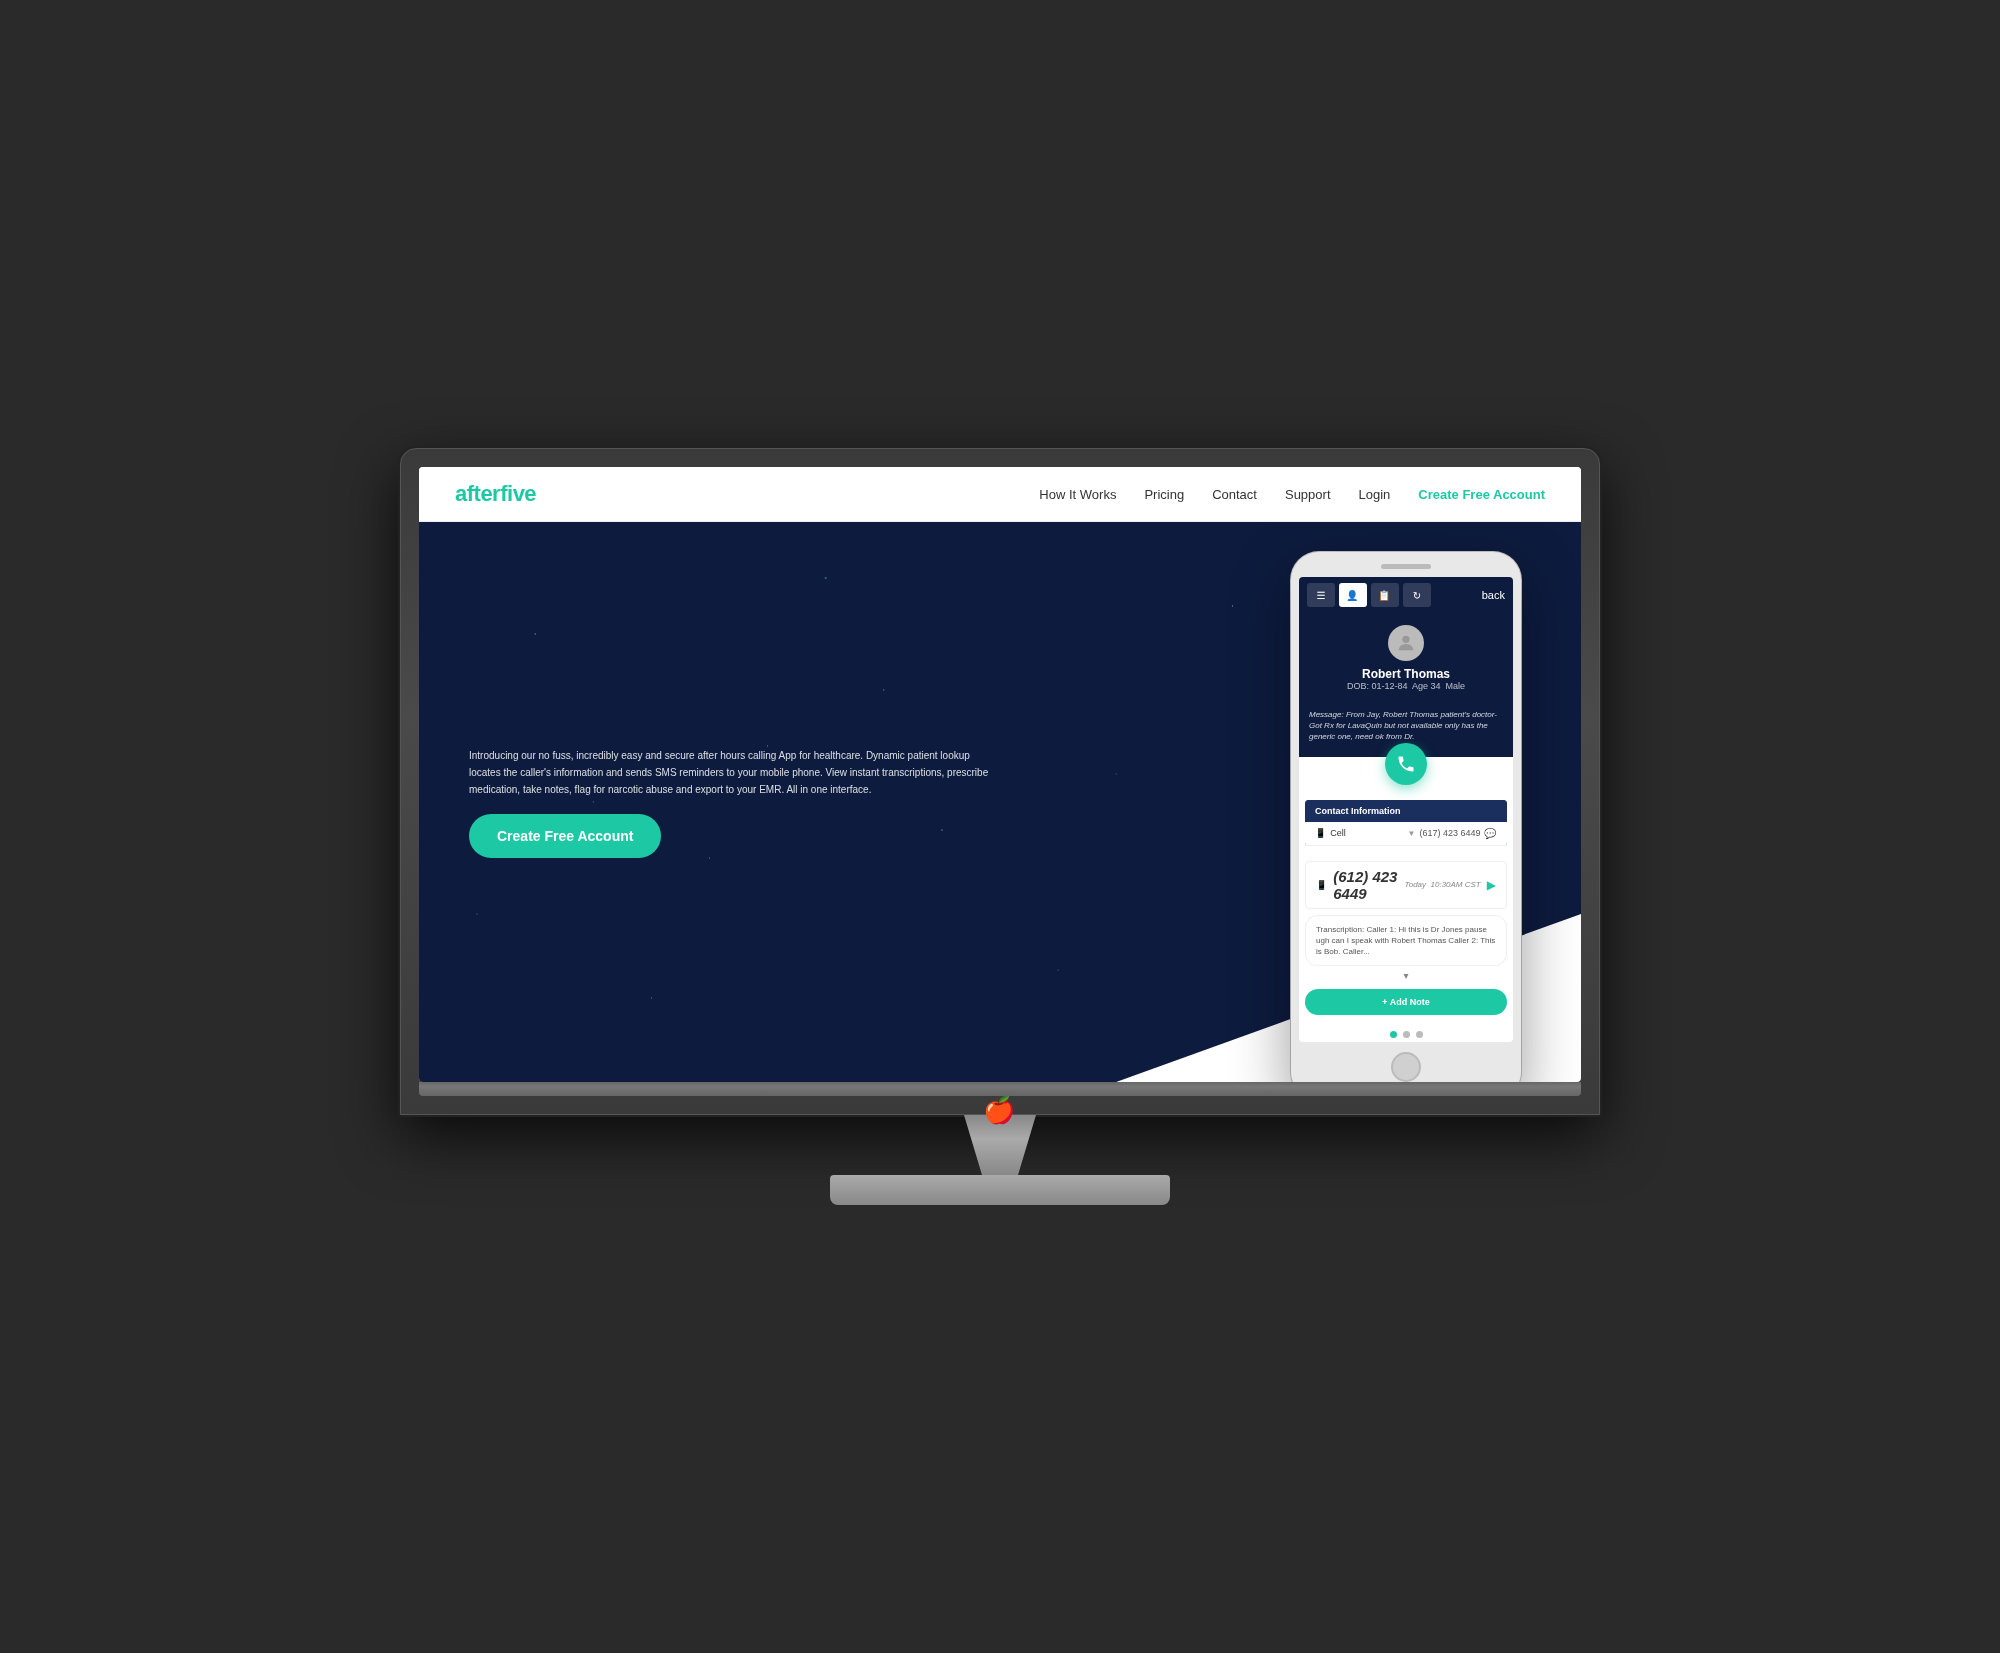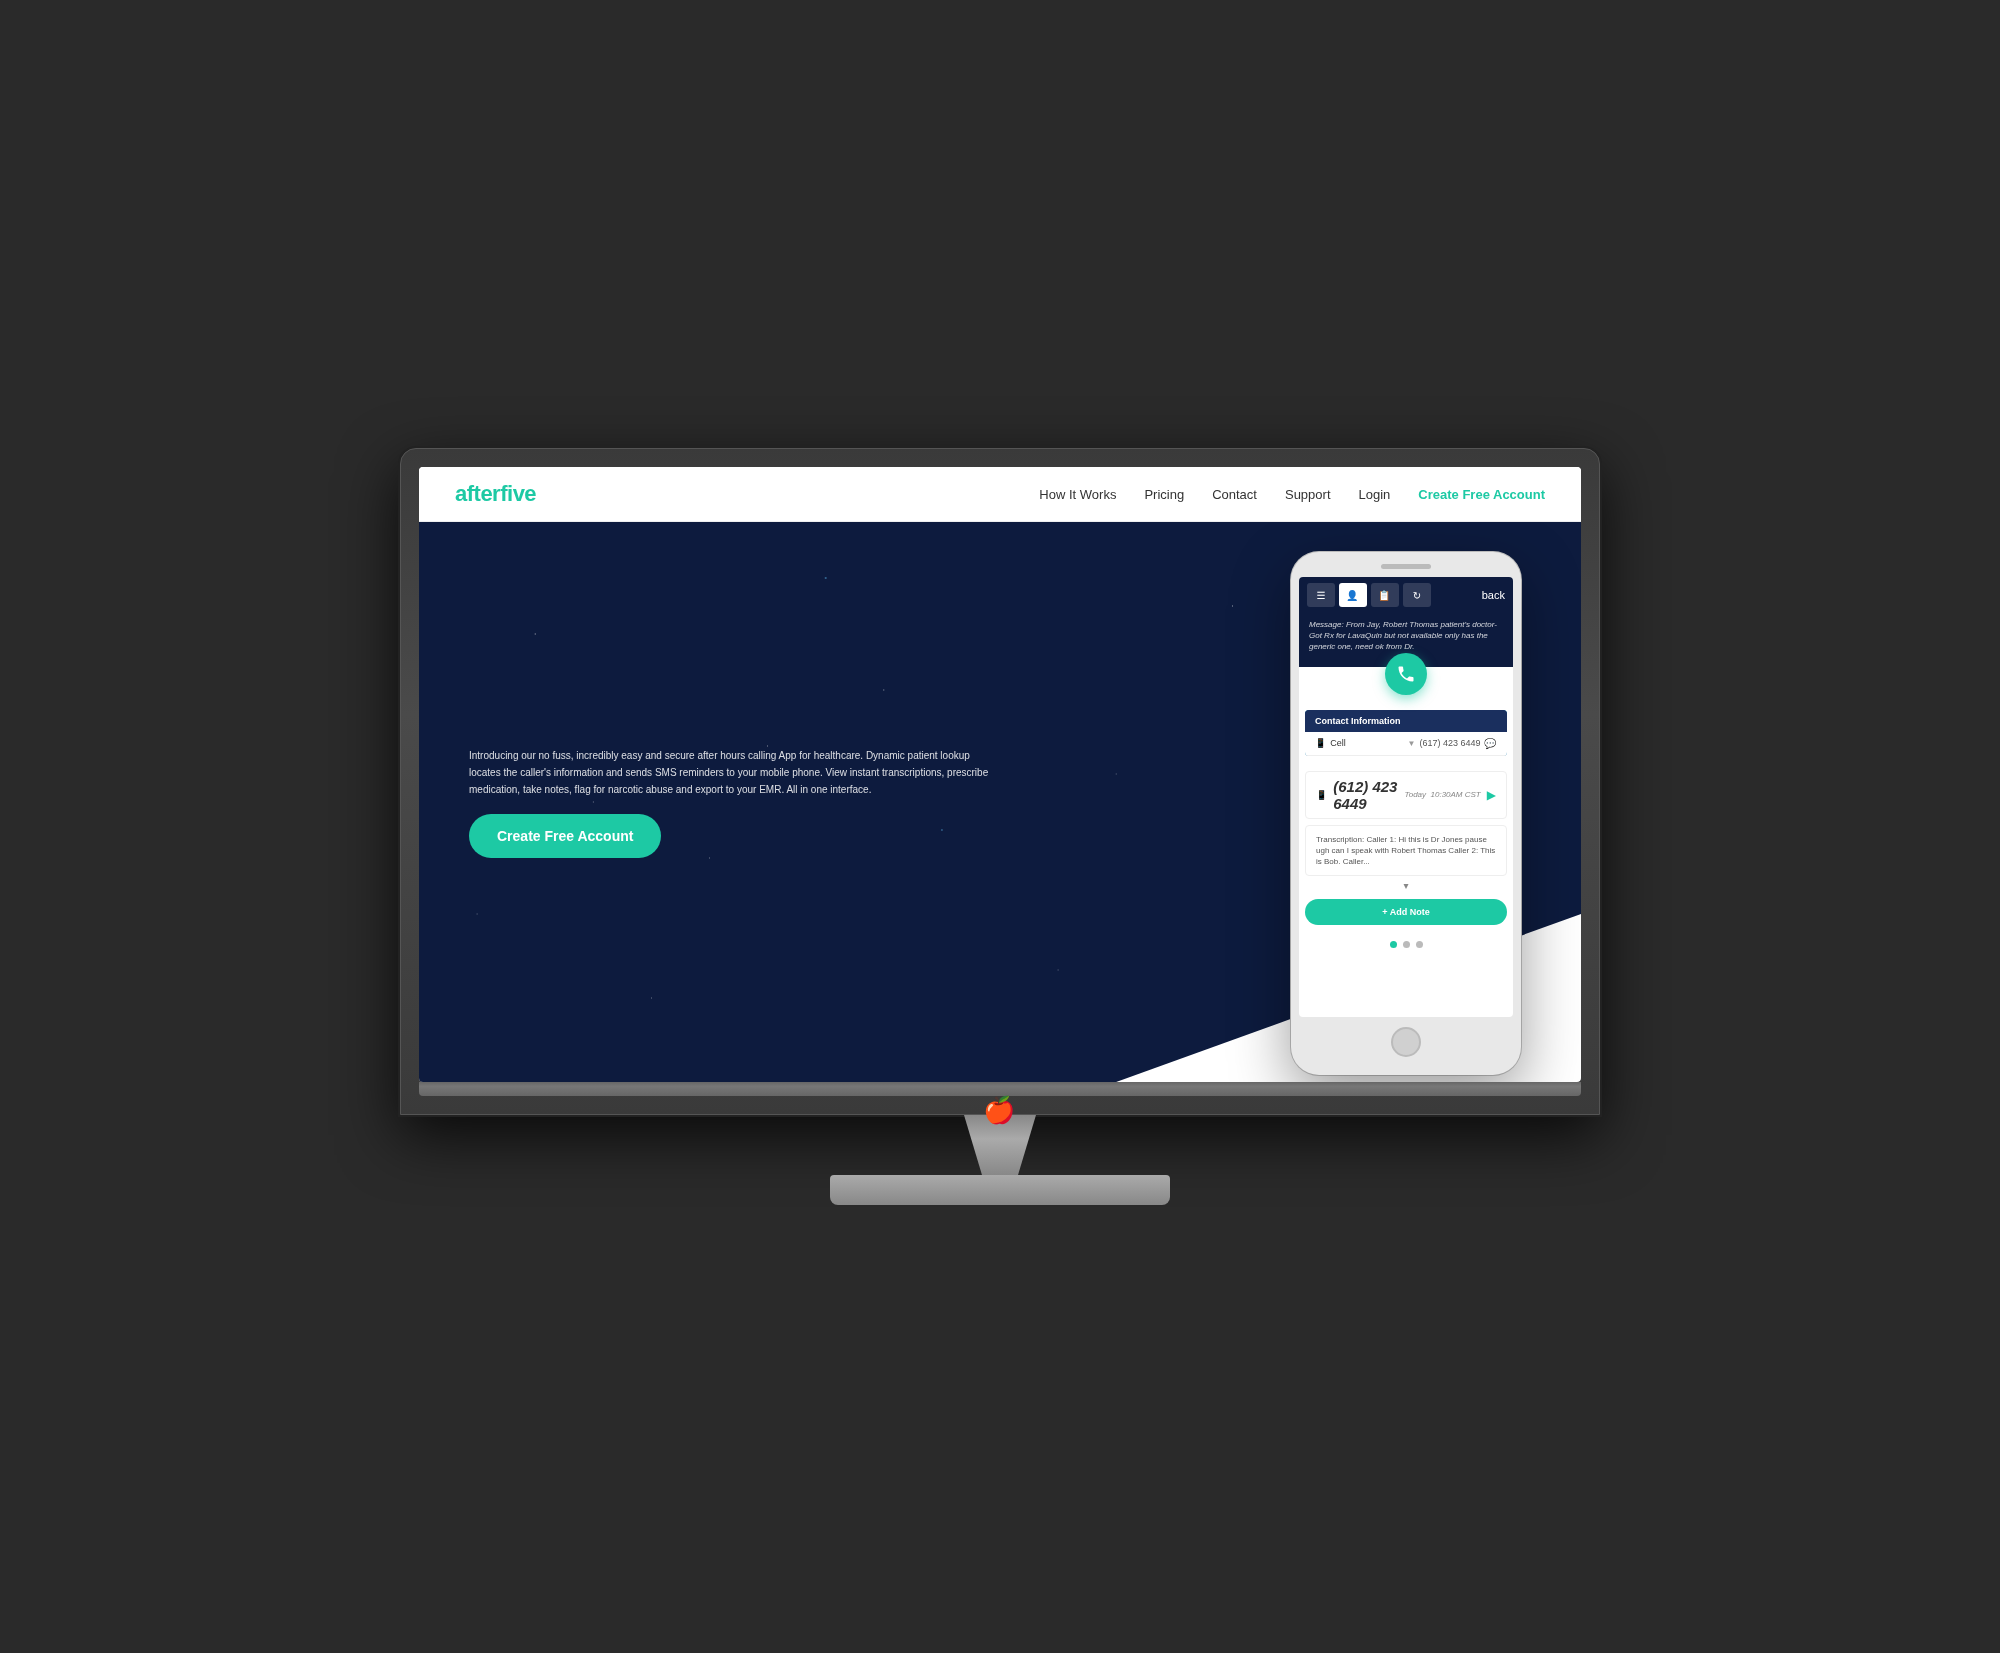--- a/index.html
+++ b/index.html
@@ -348,21 +348,21 @@
     .call-log-date {
       color: #888;
       font-size: 8px;
       font-style: italic;
     }
 
     
     .transcription {
       background: white;
       margin: 6px 6px 0;
-      border-radius: 4px;
+      border-radius: 12px;
       padding: 8px 10px;
       font-size: 8px;
       color: #555;
       line-height: 1.4;
       border: 1px solid #eee;
     }
 
     .transcription-chevron {
       text-align: center;
       color: #888;
@@ -481,20 +481,34 @@
                   </div>
                   <div class="phone-nav-btn">
                     <span class="phone-nav-icon">📋</span>
                   </div>
                   <div class="phone-nav-btn">
                     <span class="phone-nav-icon">↻</span>
                   </div>
                   <span class="phone-back-text">back</span>
                 </div>
 
+                <div class="patient-info">
+                  <div class="patient-avatar">
+                    <svg width="22" height="22" viewBox="0 0 24 24" fill="#999">
+                      <circle cx="12" cy="8" r="4"></circle>
+                      <path d="M4 20c0-4 3.6-7 8-7s8 3 8 7"></path>
+                    </svg>
+                  </div>
+                  <div class="patient-name">Robert Thomas</div>
+                  <div class="patient-dob">
+                    <span>DOB: 01-12-84</span>&nbsp;
+                    <span>Age 34</span>&nbsp;
+                    <span>Male</span>
+                  </div>
+                </div>
 
                 <div class="patient-message">Message: From Jay, Robert Thomas patient's doctor- Got Rx for LavaQuin but not available only has the generic one, need ok from Dr.</div>
 
                 <div class="call-btn-container">
                   <div class="call-btn">
                     <svg width="20" height="20" viewBox="0 0 24 24" fill="white">
                       <path d="M6.6 10.8c1.4 2.8 3.8 5.1 6.6 6.6l2.2-2.2c.3-.3.7-.4 1-.2 1.1.4 2.3.6 3.6.6.6 0 1 .4 1 1V20c0 .6-.4 1-1 1-9.4 0-17-7.6-17-17 0-.6.4-1 1-1h3.5c.6 0 1 .4 1 1 0 1.3.2 2.5.6 3.6.1.3 0 .7-.2 1L6.6 10.8z"></path>
                     </svg>
                   </div>
                 </div>

